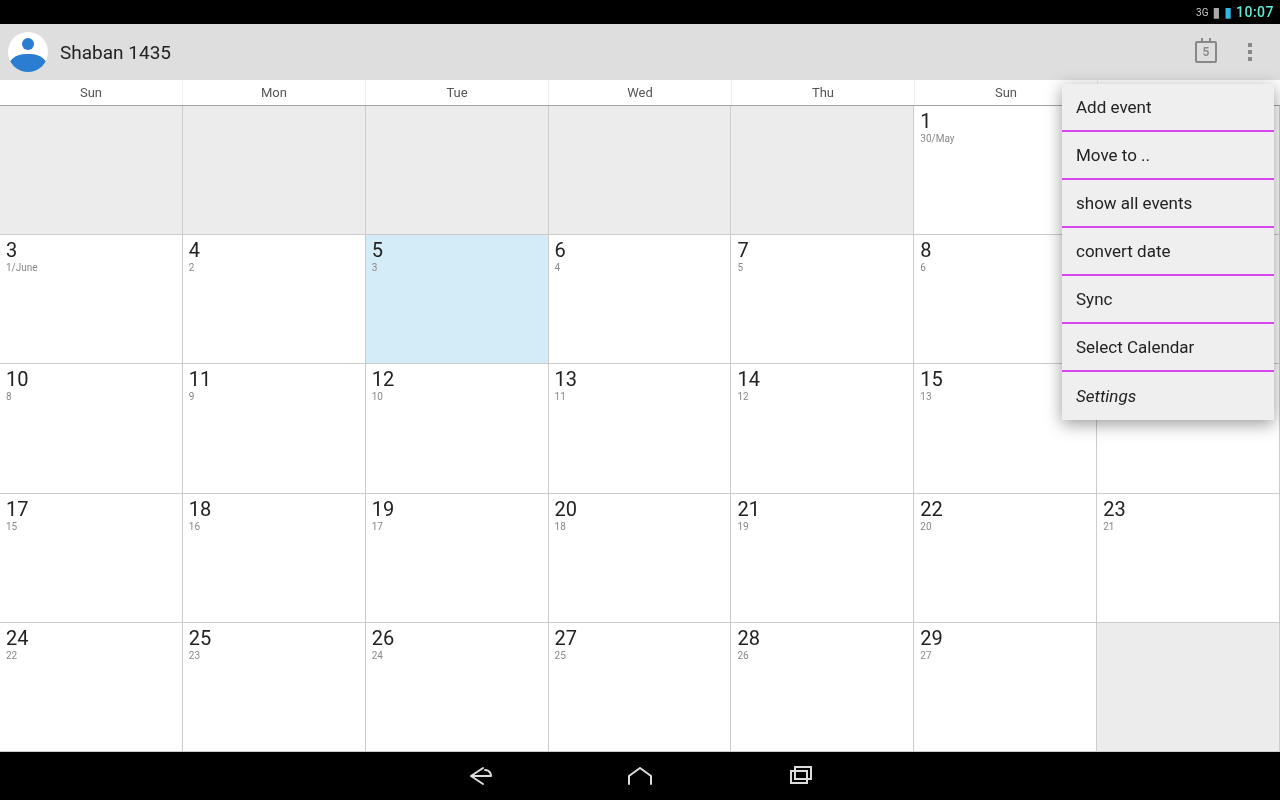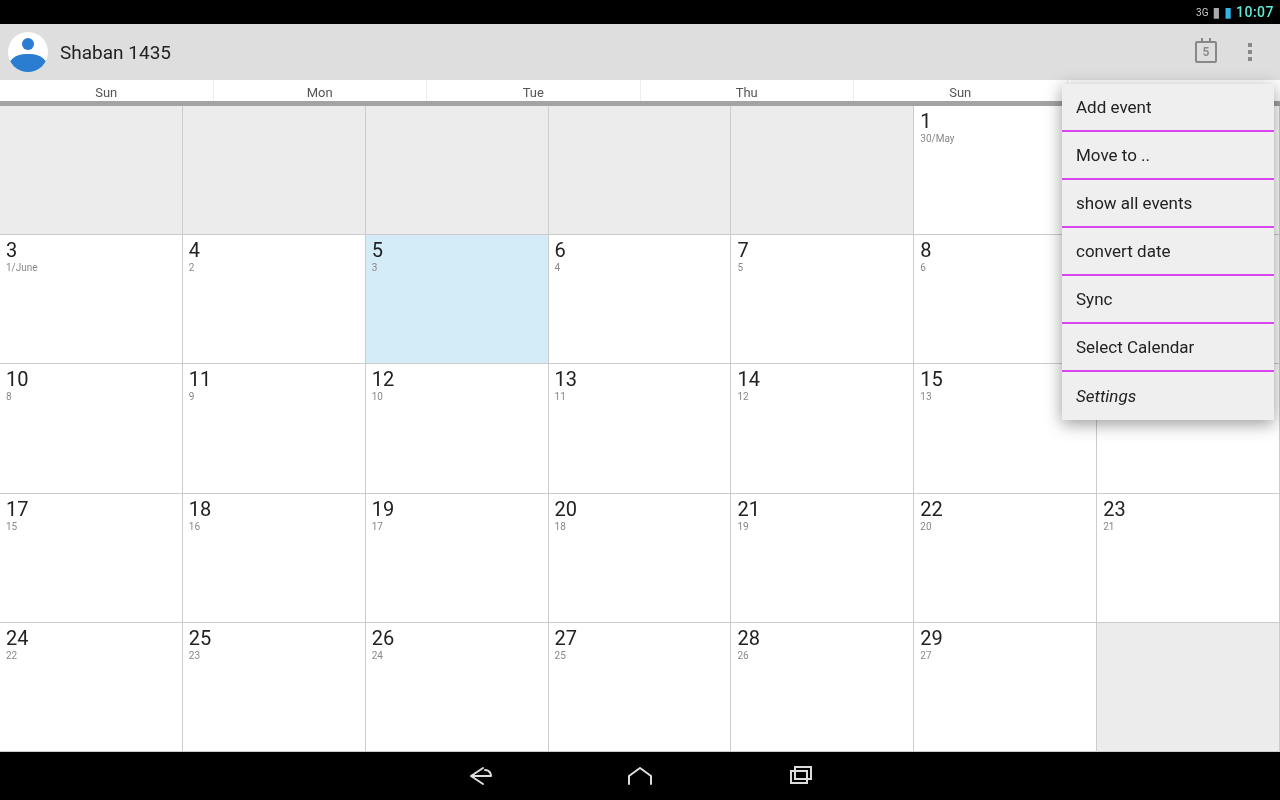--- a/index.html
+++ b/index.html
@@ -19,21 +19,21 @@
   .actionbar .app-icon::after { content: ""; position: absolute; top: 6px; left: 14px; width: 12px; height: 12px; border-radius: 50%; background: #2a7dd1; }
   .actionbar .title { font-size: 19px; color: #222; flex: 1; }
   .actionbar .ab-icon { width: 44px; height: 44px; display: flex; align-items: center; justify-content: center; color: #777; cursor: pointer; }
   .today-icon { width: 22px; height: 22px; border: 2px solid #888; border-radius: 2px; position: relative; font-size: 12px; color: #888; display:flex; align-items:center; justify-content:center; font-weight:600; }
   .today-icon::before, .today-icon::after { content:""; position:absolute; top:-5px; width:2px; height:5px; background:#888; }
   .today-icon::before { left:4px; } .today-icon::after { right:4px; }
   .overflow-dots { display:flex; flex-direction:column; gap:3px; }
   .overflow-dots span { width:4px; height:4px; background:#888; border-radius:0; }
 
   
-  .weekdays { height: 26px; display: flex; background: #fff; border-bottom: 5px solid #a3a3a3; }
+  .weekdays { height: 26px; display: flex; background: #fff; border-bottom: 1px solid #a3a3a3; }
   .weekdays div { flex: 1; text-align: center; font-size: 13px; color: #555; line-height: 26px; border-right: 1px solid #eee; }
   .weekdays div:last-child { border-right: none; }
 
   
   .grid { flex: 1; display: grid; grid-template-columns: repeat(7, 1fr); grid-template-rows: repeat(5, 1fr); }
   .cell { border-right: 1px solid #ccc; border-bottom: 1px solid #ccc; padding: 4px 6px; background: #fff; position: relative; cursor: pointer; }
   .cell.other { background: #ececec; }
   .cell.today { background: #d3ecf8; }
   .cell .num { font-size: 20px; color: #222; line-height: 1.1; }
   .cell .sub { font-size: 10px; color: #888; margin-top: 1px; }
@@ -76,20 +76,21 @@
             <span></span>
             <span></span>
           </div>
       </div>
     </div>
 
     <div class="weekdays">
       <div>Sun</div>
       <div>Mon</div>
       <div>Tue</div>
+      <div>Wed</div>
       <div>Thu</div>
       <div>Sun</div>
       <div>Sat</div>
     </div>
 
     <div class="grid" id="grid">
         <div class="cell other"></div>
         <div class="cell other"></div>
         <div class="cell other"></div>
         <div class="cell other"></div>

